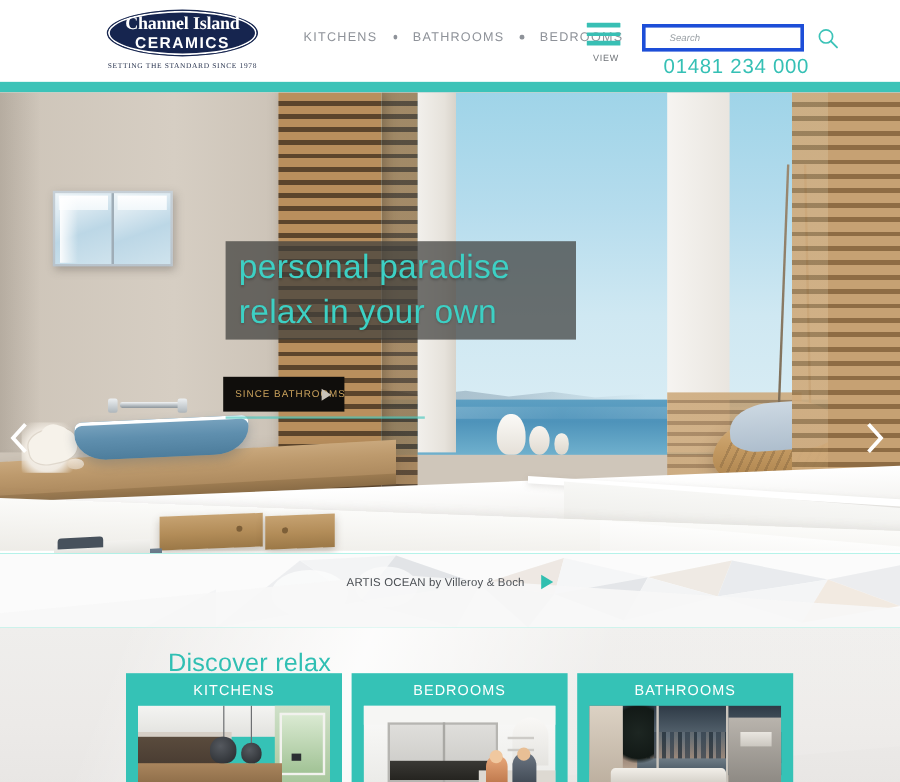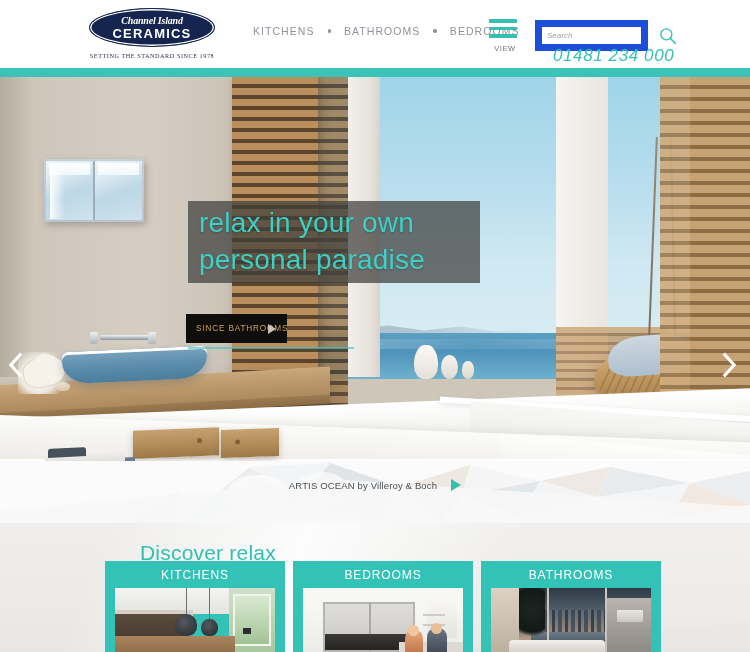--- a/index.html
+++ b/index.html
@@ -36,24 +36,23 @@
     border: 1.5px solid #16254f;
     box-shadow: inset 0 0 0 1.5px #ffffff, inset 0 0 0 3px #16254f;
     display: flex; flex-direction: column;
     align-items: center; justify-content: center;
     line-height: 1;
   }
   .logo-line1 {
     color: #ffffff;
     font-family: "Liberation Serif", serif;
     font-weight: bold;
-    font-size: 10px;
+    font-size: 15px;
     letter-spacing: -0.2px;
     margin-bottom: 1px;
-    font-style: italic;
   }
   .logo-line2 {
     color: #ffffff;
     font-family: "Liberation Sans", sans-serif;
     font-weight: bold;
     font-size: 13px;
     letter-spacing: 1.2px;
   }
   .logo-tagline {
     margin-top: 5px;
@@ -104,44 +103,43 @@
     letter-spacing: 0.6px;
   }
 
   .search-wrap {
     position: absolute;
     left: 535px; top: 20px;
     display: flex; align-items: center;
   }
   .search-input {
     width: 89px; height: 17px;
-    border: 7px solid #1d4ed8;
+    border: 3px solid #1d4ed8;
     background: #ffffff;
     font-size: 8px;
     color: #8a8e93;
-    padding: 0 5px;
+    padding: 0 20px;
     outline: none;
     font-family: "Liberation Sans", sans-serif;
     box-sizing: content-box;
     font-style: italic;
   }
   .search-input::placeholder { color:#9aa0a5; }
   .search-icon {
     margin-left: 10px;
     width: 20px; height: 20px;
     cursor: pointer;
   }
   .phone {
     position: absolute;
     left: 553px; top: 46px;
     color: #35c0b5;
     font-size: 17px;
     letter-spacing: 0.6px;
     white-space: nowrap;
-    font-style: italic;
   }
 
   .teal-rule {
     height: 9px;
     background: #3cc3b8;
     width: 100%;
   }
 
   
   .hero {
@@ -697,22 +695,22 @@
           <span class="box-knob" style="left:14px"></span>
         </div>
       <div class="tray"></div>
       <div class="tray-book"></div>
       <div class="tray-dark"></div>
 
     </div>
 
     <div class="hero-textbox"></div>
     <div class="hero-h1">
+      <div>personal paradise</div>
       <div>relax in your own</div>
-      <div>personal paradise</div>
     </div>
 
     <div class="hero-cta">
       <span class="hero-cta-label">SINCE BATHROOMS</span>
       <span class="hero-cta-tri"></span>
     </div>
     <div class="hero-underline"></div>
 
     <div class="arrow-left">
       <svg class="chev" viewBox="0 0 16 28">

